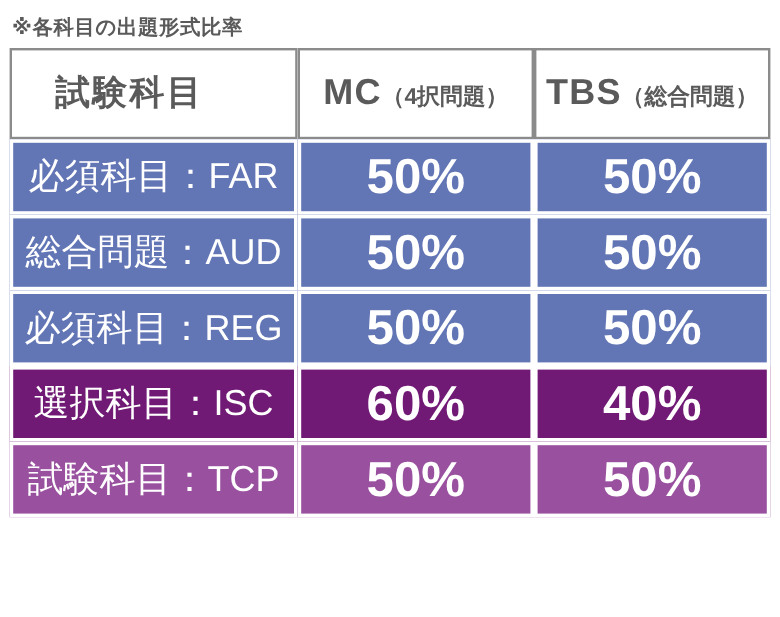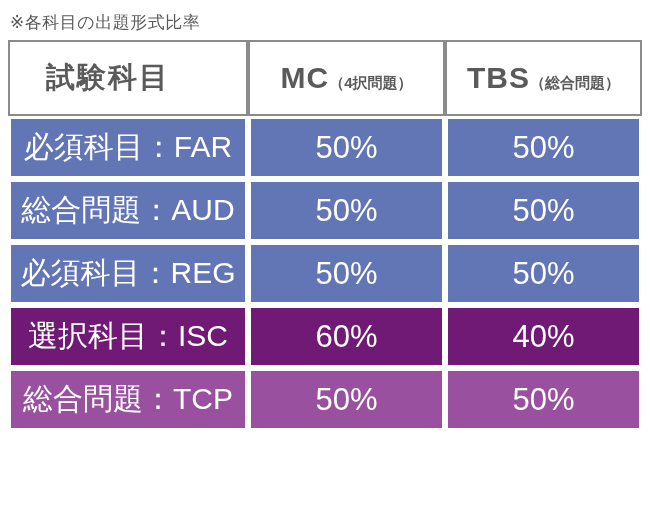--- a/index.html
+++ b/index.html
@@ -20,21 +20,21 @@
     width: 650px;
     height: 514px;
     box-sizing: border-box;
     padding: 10px 8px 0 8px;
   }
 
   .caption {
     font-size: 17px;
     line-height: 1;
     color: #5a5a5a;
-    font-weight: 400;
+    font-weight: 700;
     letter-spacing: 0.5px;
     margin: 4px 0 9px 2px;
     white-space: nowrap;
   }
 
   .ratio-table {
     width: 634px;
     border-collapse: separate;
     border-spacing: 0;
     table-layout: fixed;
@@ -60,21 +60,21 @@
 
   .col-subject { width: 240px; }
   .col-mc      { width: 197px; }
   .col-tbs     { width: 197px; }
 
   .th-main {
     font-size: 30px;
     letter-spacing: 1px;
   }
   .th-sub {
-    font-size: 15px;
+    font-size: 19px;
     letter-spacing: 0;
   }
   .th-subject-label {
     font-size: 29px;
     letter-spacing: 2px;
     display: inline-block;
     padding-right: 40px;
   }
 
   
@@ -92,23 +92,23 @@
   .ratio-table tbody tr td:first-child {
     border-left-color: #ffffff;
   }
 
   .cell-subject {
     font-size: 30px;
     letter-spacing: 0px;
     font-weight: 400;
   }
   .cell-pct {
-    font-size: 31px;
+    font-size: 41px;
     letter-spacing: 0px;
-    font-weight: 400;
+    font-weight: 700;
   }
 
   
   .tone-blue    td { background: #6275b5; }
   .tone-red     td { background: #e14c63; }
   .tone-magenta td { background: #701a75; }
   .tone-purple  td { background: #99509f; }
 </style>
 </head>
 <body>
@@ -151,20 +151,20 @@
           <td class="cell-subject">必須科目：REG</td>
           <td class="cell-pct">50%</td>
           <td class="cell-pct">50%</td>
         </tr>
         <tr class="tone-magenta">
           <td class="cell-subject">選択科目：ISC</td>
           <td class="cell-pct">60%</td>
           <td class="cell-pct">40%</td>
         </tr>
         <tr class="tone-purple">
-          <td class="cell-subject">総合問題：TCP</td>
+          <td class="cell-subject">試験科目：TCP</td>
           <td class="cell-pct">50%</td>
           <td class="cell-pct">50%</td>
         </tr>
       </tbody>
   </table>
 
 </div>
 
 </body></html>

